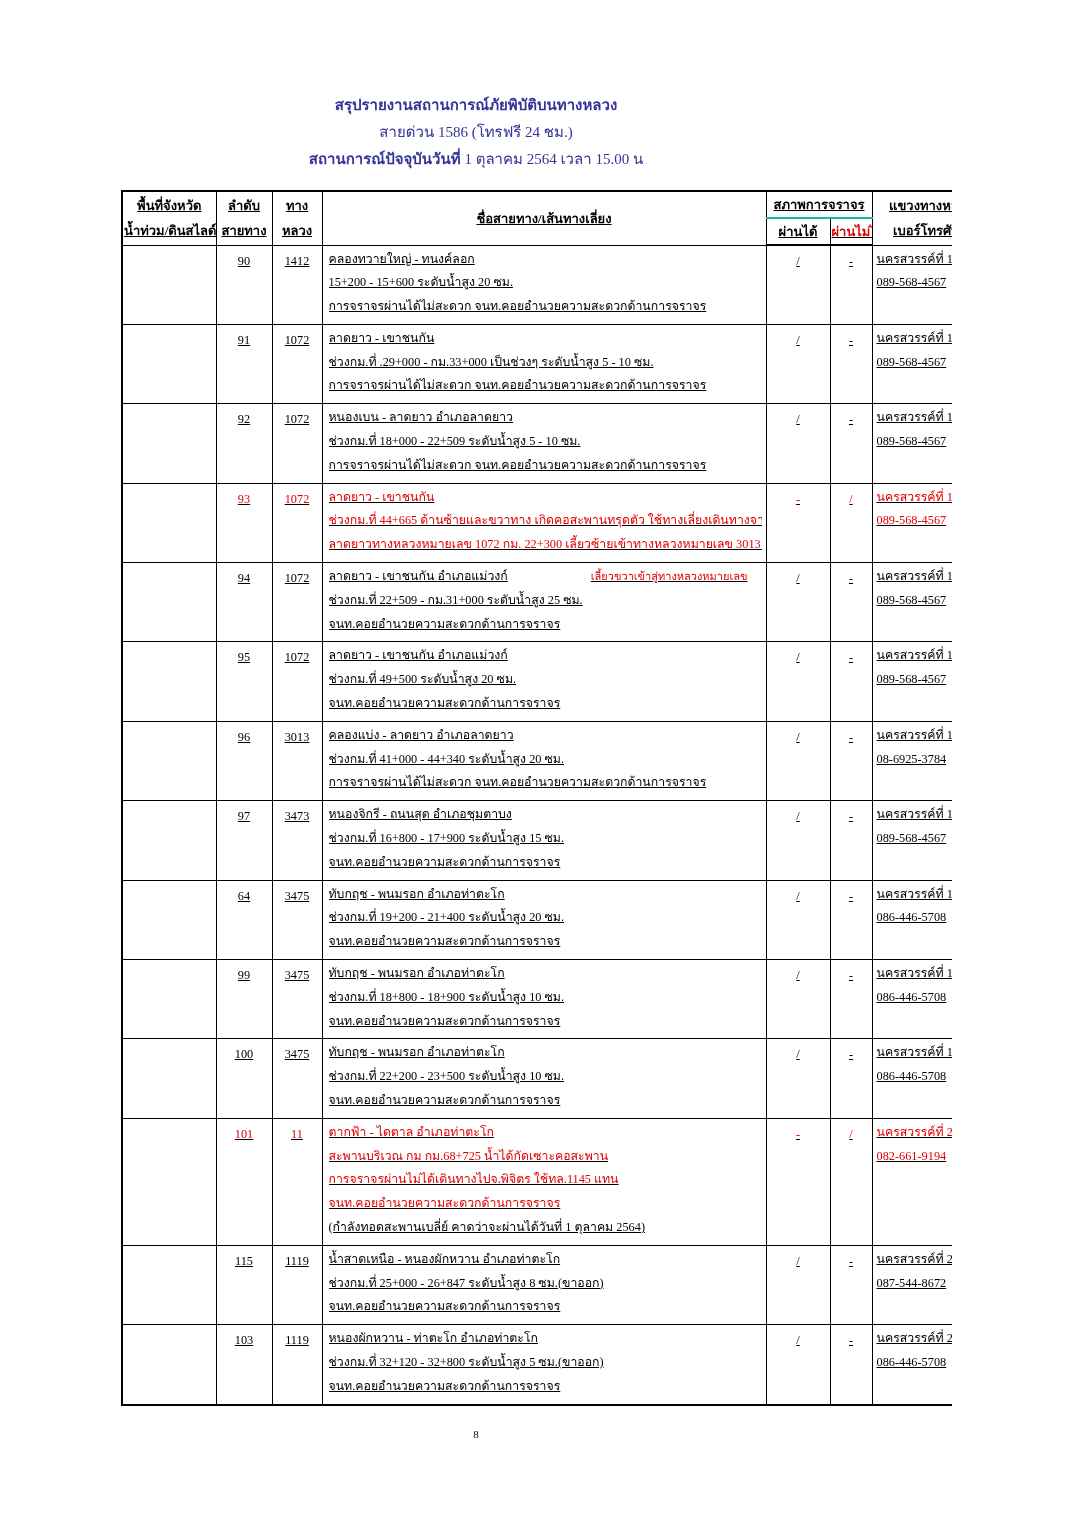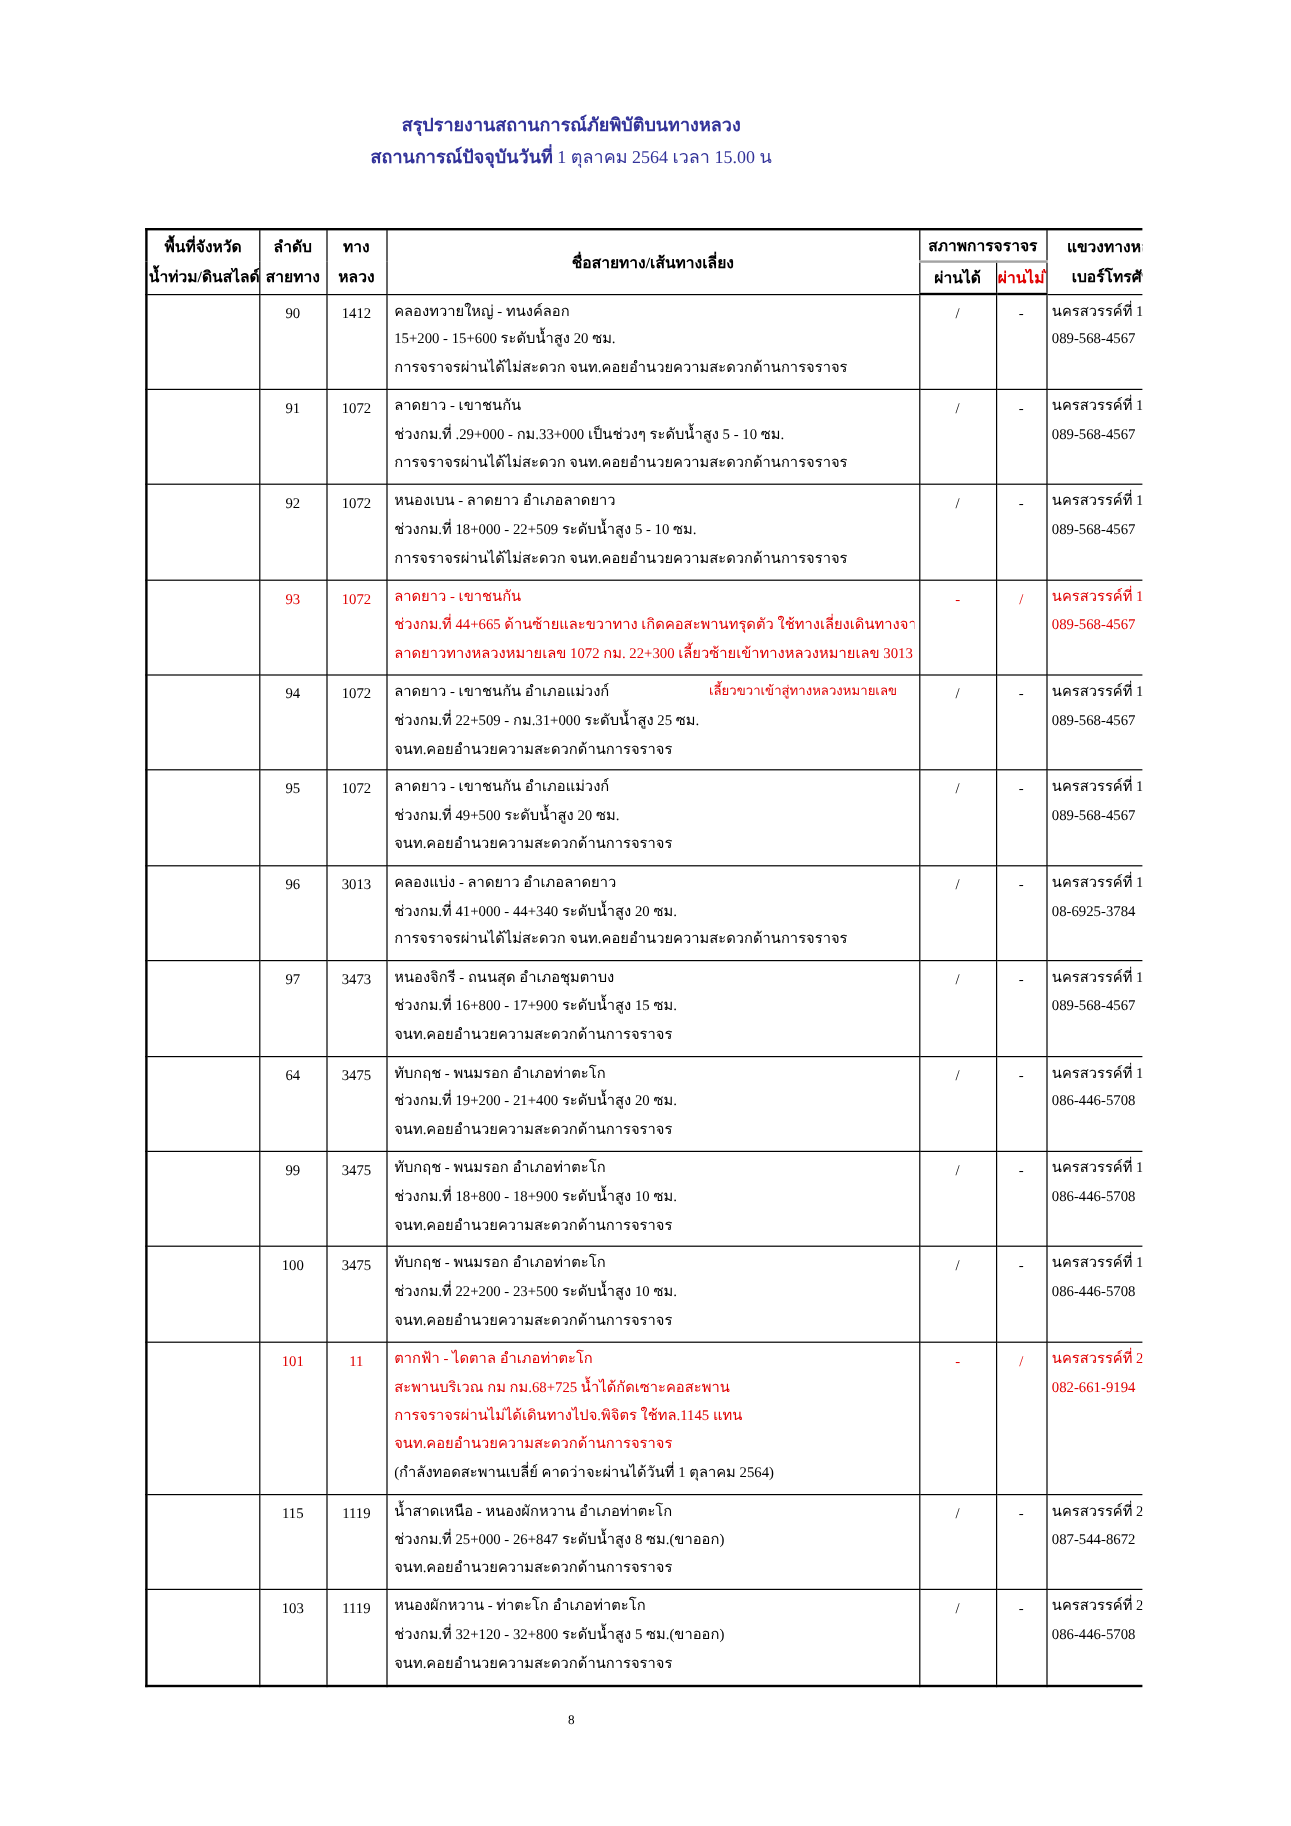--- a/index.html
+++ b/index.html
@@ -7,28 +7,28 @@
     position:relative; width:952px; height:1522px; background:#ffffff;
     font-family:"Liberation Serif","DejaVu Serif",serif; color:#000; overflow:hidden;
   }
   
   .doc-header { position:absolute; top:92px; left:0; width:100%; text-align:center; color:#333399; }
   .title-line { font-size:15px; line-height:27px; white-space:nowrap; }
   .bold { font-weight:bold; }
   
   table.report {
     position:absolute; left:121px; top:190px; width:868px;
-    border-collapse:collapse; table-layout:fixed; border:2.5px solid #000;
+    border-collapse:collapse; table-layout:fixed; border:2.5px solid #000;text-decoration:underline;
   }
   th, td { border:1.5px solid #000; }
   th {
     font-weight:bold; font-size:13px; text-align:center; vertical-align:middle;
     padding:0 1px; line-height:25px; white-space:nowrap; overflow:hidden;
   }
-  th.group-bottom { border-bottom:2px solid #a3a3a3; }
+  th.group-bottom { border-bottom:2px solid #14b8a6; }
   thead tr.subhead th { border-bottom:2.5px solid #000; }
   td { vertical-align:top; font-size:12.3px; }
   td.c-area { }
   td.c-num, td.c-mark { text-align:center; padding-top:4px; line-height:23px; }
   td.c-name { padding:2px 4px 5px 6px; }
   .route-line { line-height:23.8px; white-space:nowrap; overflow:hidden; }
   .route-line.with-annot { display:flex; justify-content:space-between; }
   .annot { padding-right:14px; font-size:11px; }
   td.c-district { padding:2px 2px 5px 4px; line-height:23.8px; white-space:nowrap; overflow:hidden; }
   .red { color:#e00000; }
@@ -36,20 +36,21 @@
   
   .page-footer { position:absolute; top:1428px; left:0; width:100%; text-align:center; font-size:11px; color:#000; }
 </style>
 </head>
 <body>
 
 <div class="page">
 
   <div class="doc-header">
     <div class="title-line bold">สรุปรายงานสถานการณ์ภัยพิบัติบนทางหลวง</div>
+    <div class="title-line">สายด่วน 1586 (โทรฟรี 24 ชม.)</div>
     <div class="title-line"><span class="bold">สถานการณ์ปัจจุบันวันที่</span><span> 1 ตุลาคม 2564  เวลา 15.00 น</span></div>
   </div>
 
   <table class="report">
     <colgroup>
       <col style="width:94px">
         <col style="width:56px">
         <col style="width:50px">
       <col style="width:444px">
         <col style="width:64px">

